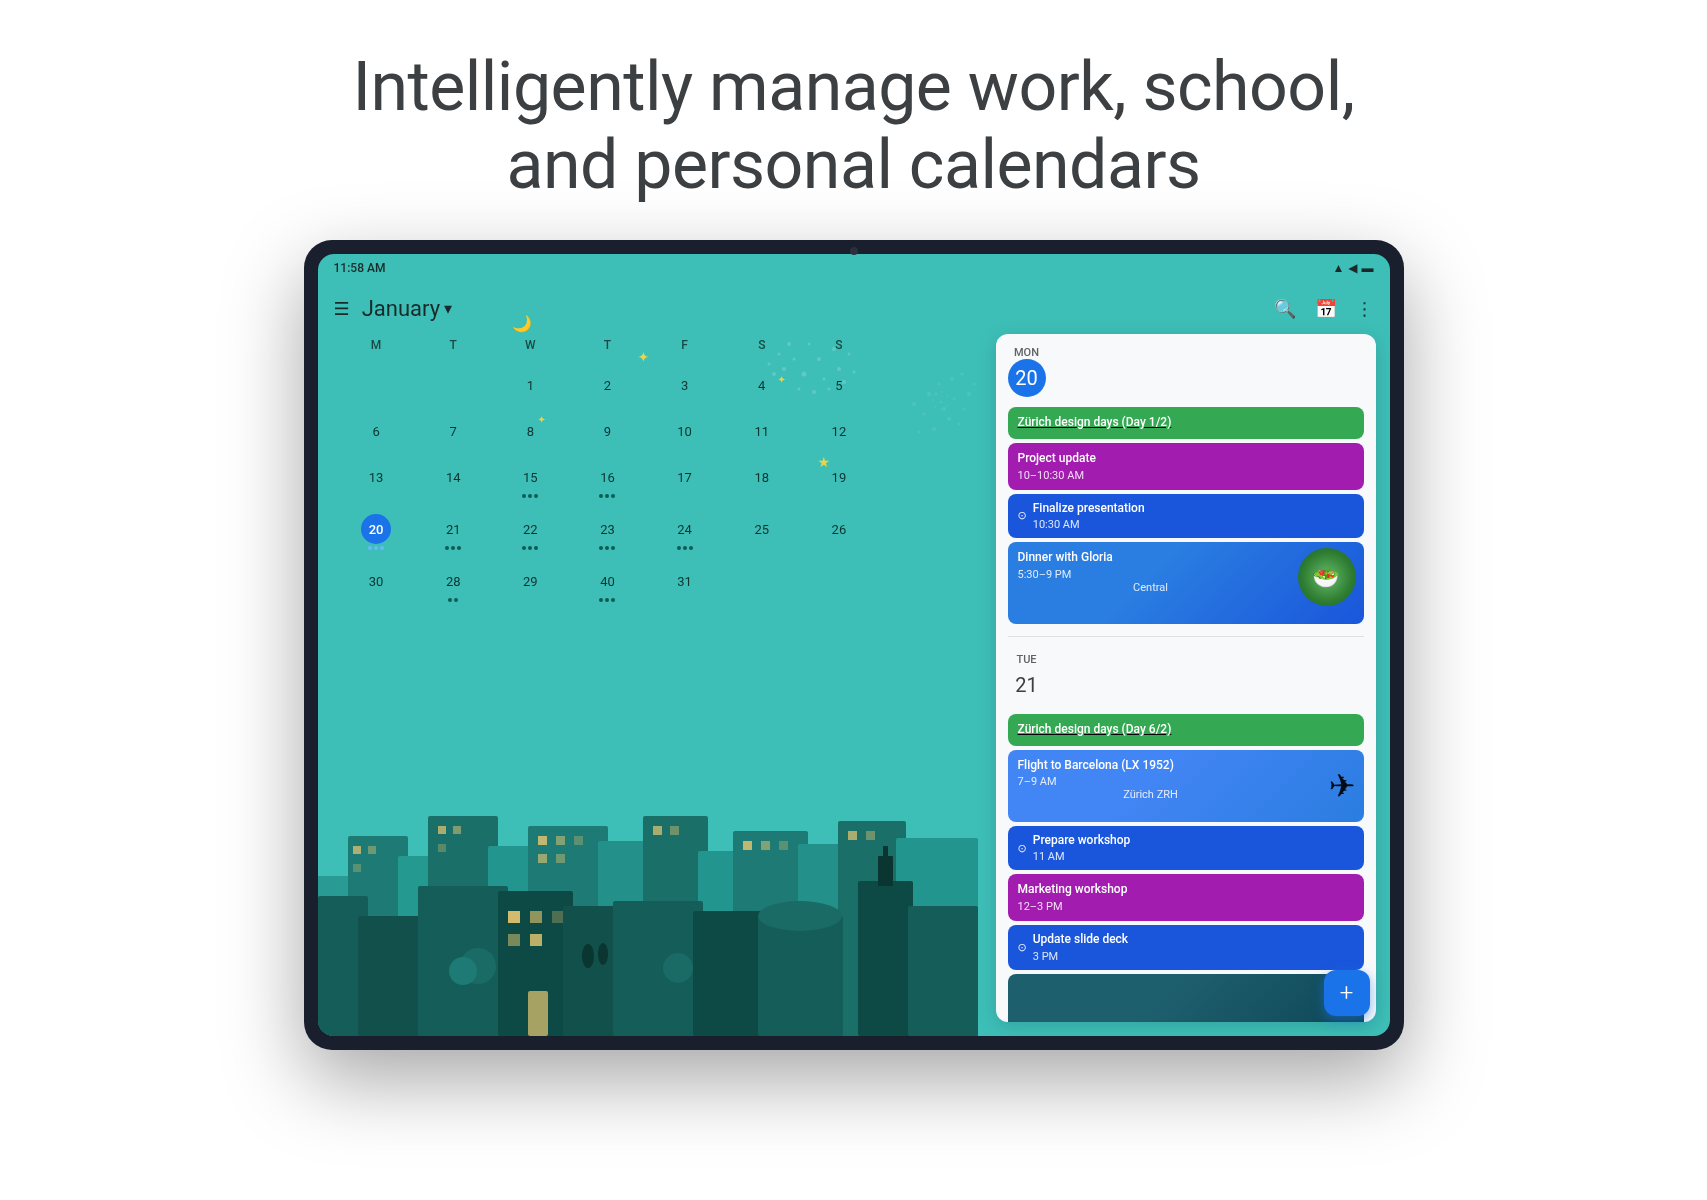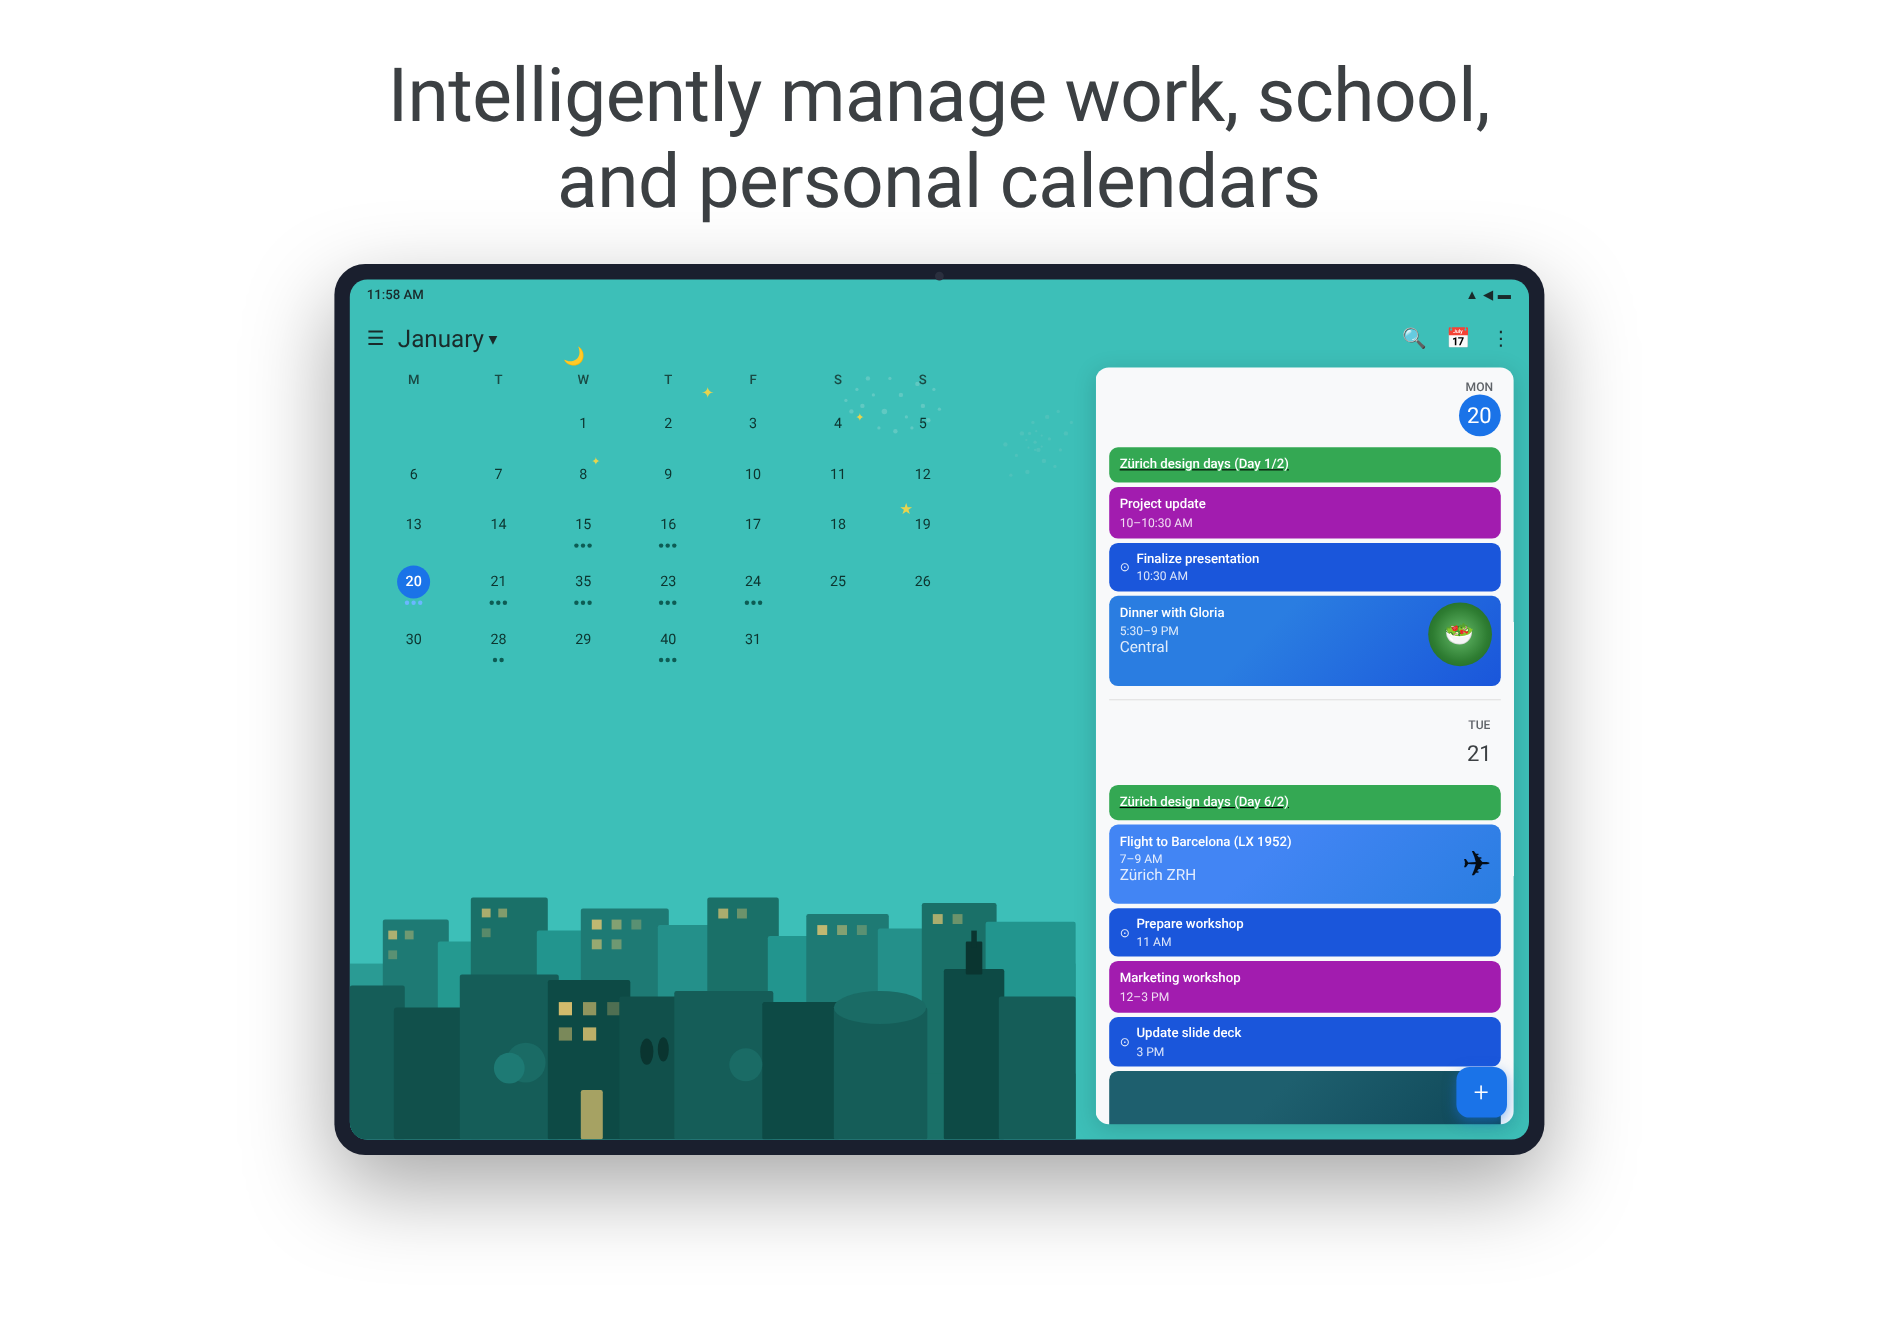--- a/index.html
+++ b/index.html
@@ -242,21 +242,20 @@
 
     .agenda-day-section {
       padding: 12px 12px 8px;
     }
 
     .day-label-row {
       display: flex;
       align-items: center;
       gap: 12px;
       margin-bottom: 10px;
-      justify-content: flex-end;
     }
 
     .day-label {
       display: flex;
       flex-direction: column;
       align-items: center;
     }
 
     .day-of-week {
       font-size: 11px;
@@ -313,22 +312,23 @@
       line-height: 1.3;
     }
 
     .event-time {
       font-size: 11px;
       color: rgba(255,255,255,0.85);
       margin-top: 2px;
     }
 
     .event-subtitle {
-      font-size: 14px;
+      font-size: 11px;
       color: rgba(255,255,255,0.85);
+      text-align: center;
     }
 
     .event-task-row {
       display: flex;
       align-items: center;
       gap: 6px;
     }
 
     .task-icon {
       font-size: 11px;
@@ -601,21 +601,21 @@
                 </div>
               <div class="cal-day">
                   <div class="cal-day-num">21</div>
                   <div class="cal-dots">
                     <div class="cal-dot"></div>
                     <div class="cal-dot"></div>
                     <div class="cal-dot"></div>
                   </div>
                 </div>
               <div class="cal-day">
-                  <div class="cal-day-num">35</div>
+                  <div class="cal-day-num">22</div>
                   <div class="cal-dots">
                     <div class="cal-dot"></div>
                     <div class="cal-dot"></div>
                     <div class="cal-dot"></div>
                   </div>
                 </div>
               <div class="cal-day">
                   <div class="cal-day-num">23</div>
                   <div class="cal-dots">
                     <div class="cal-dot"></div>

